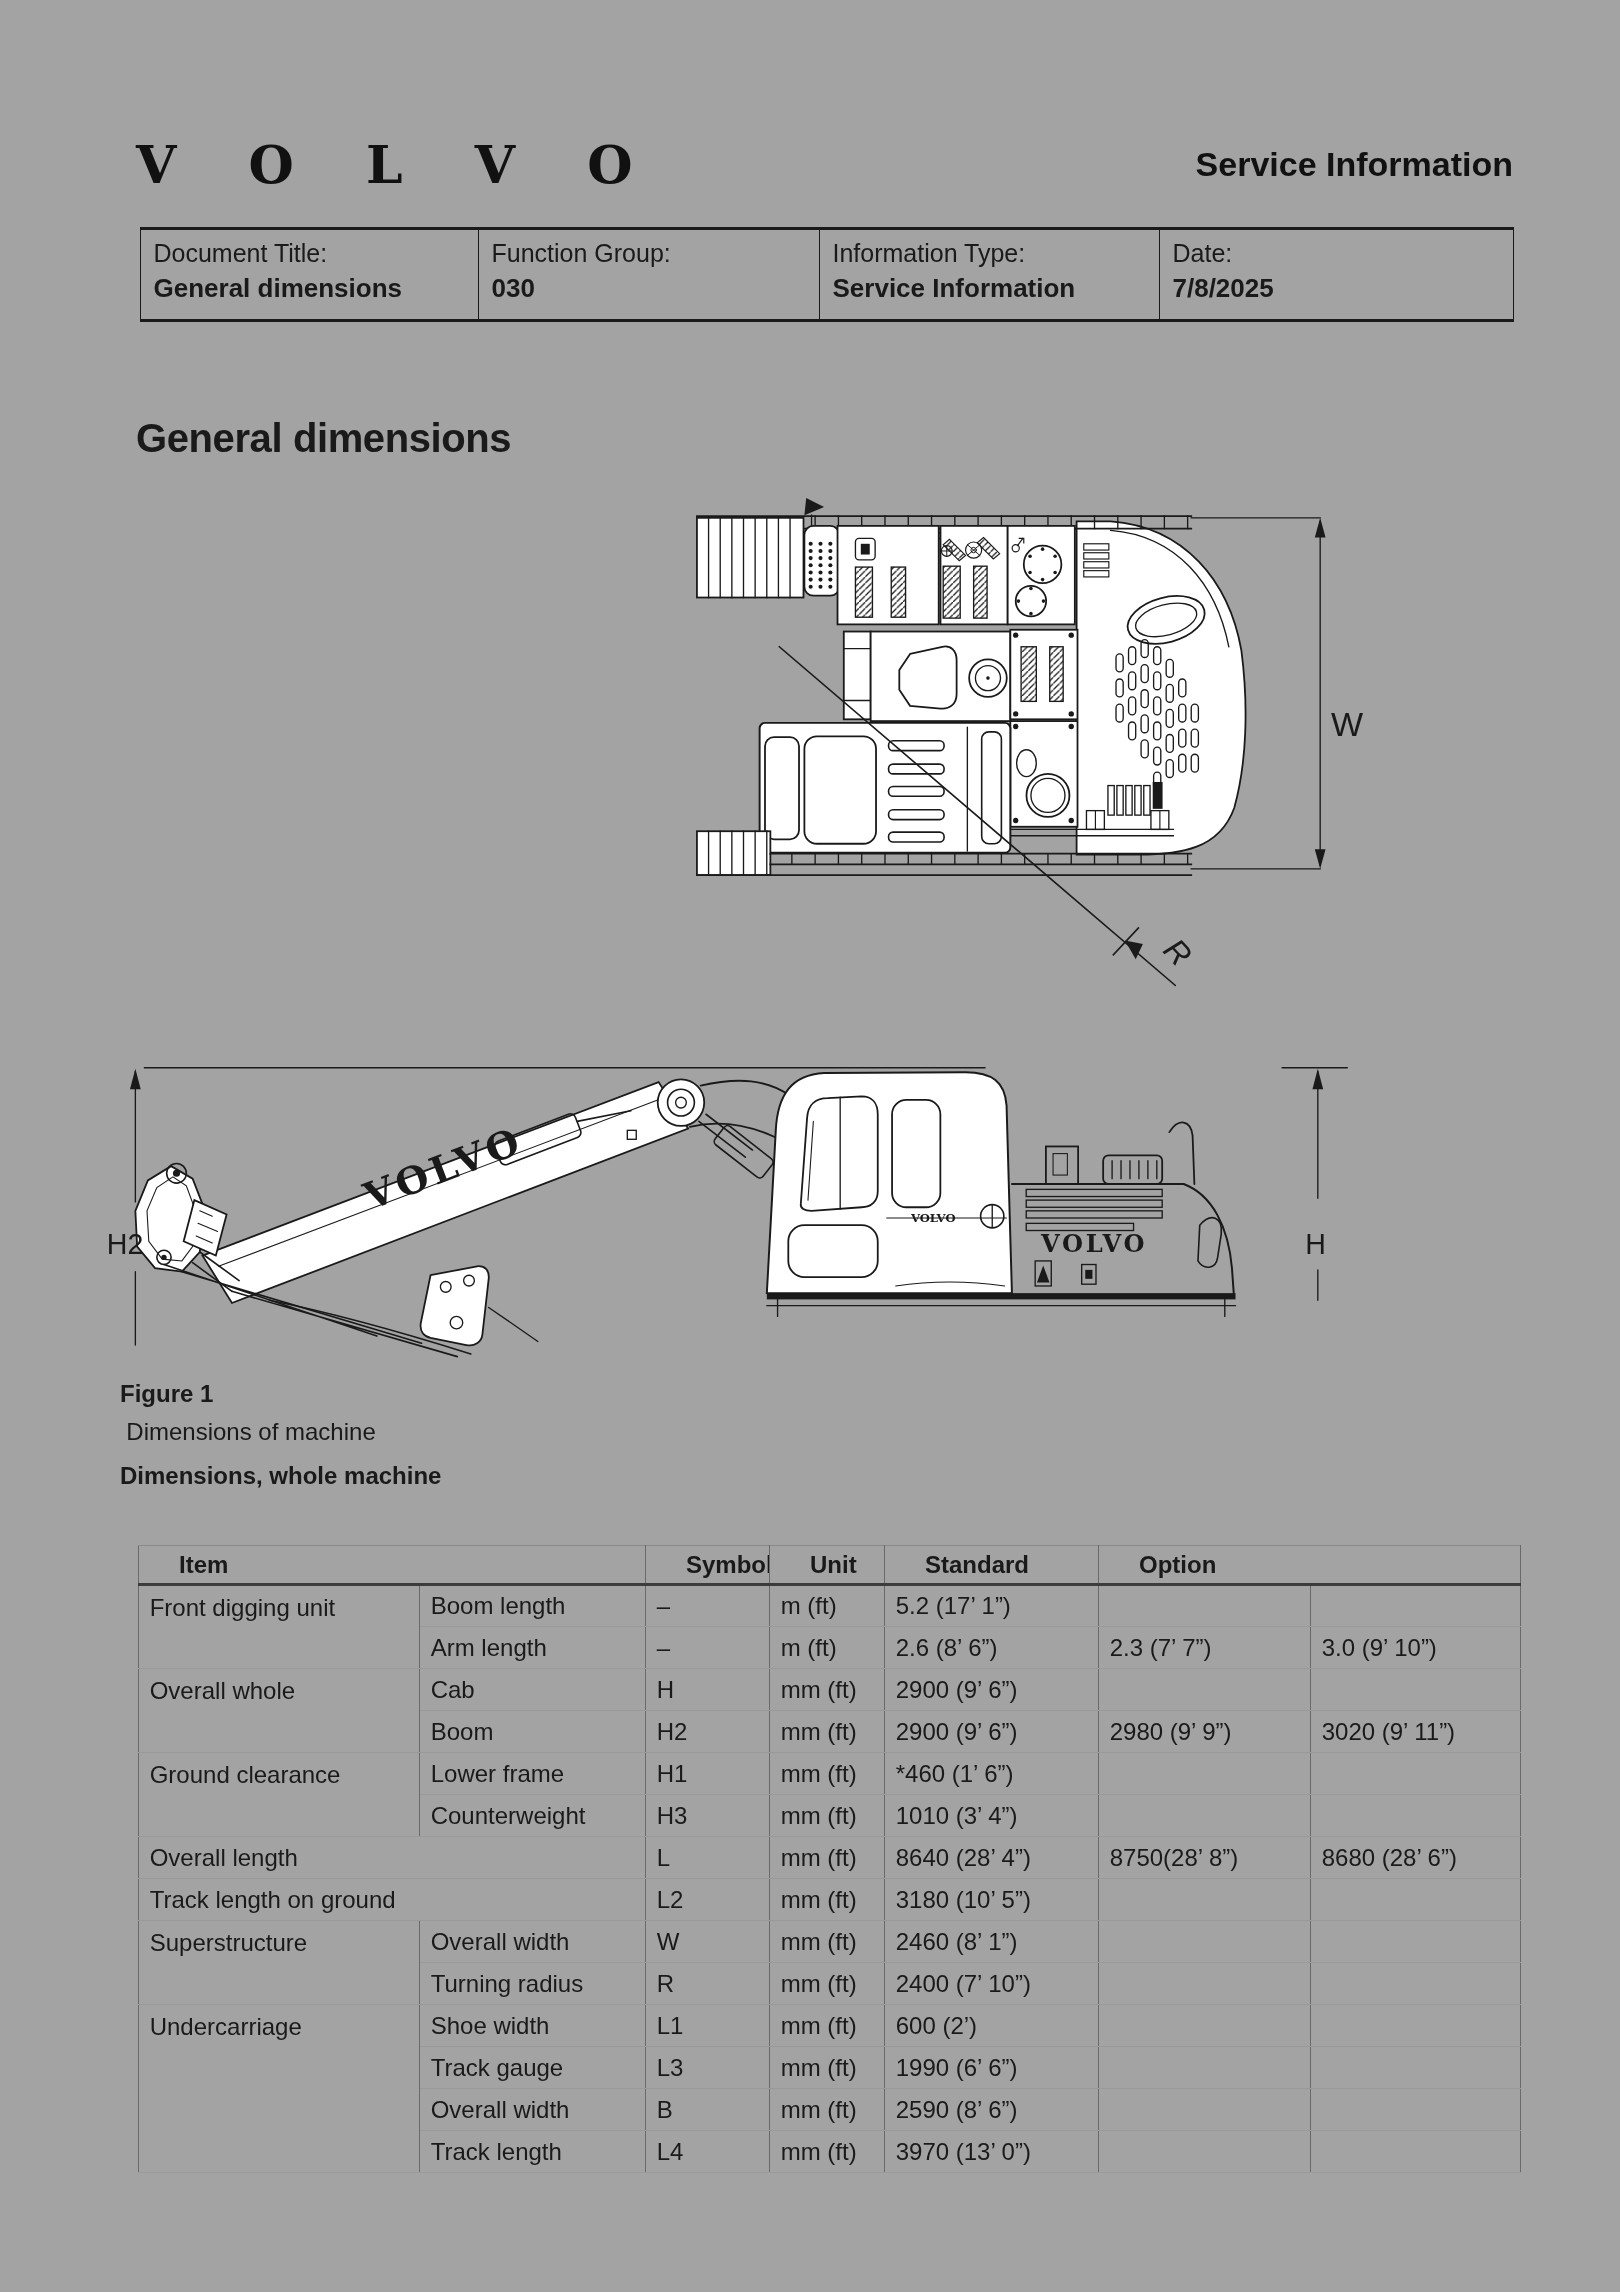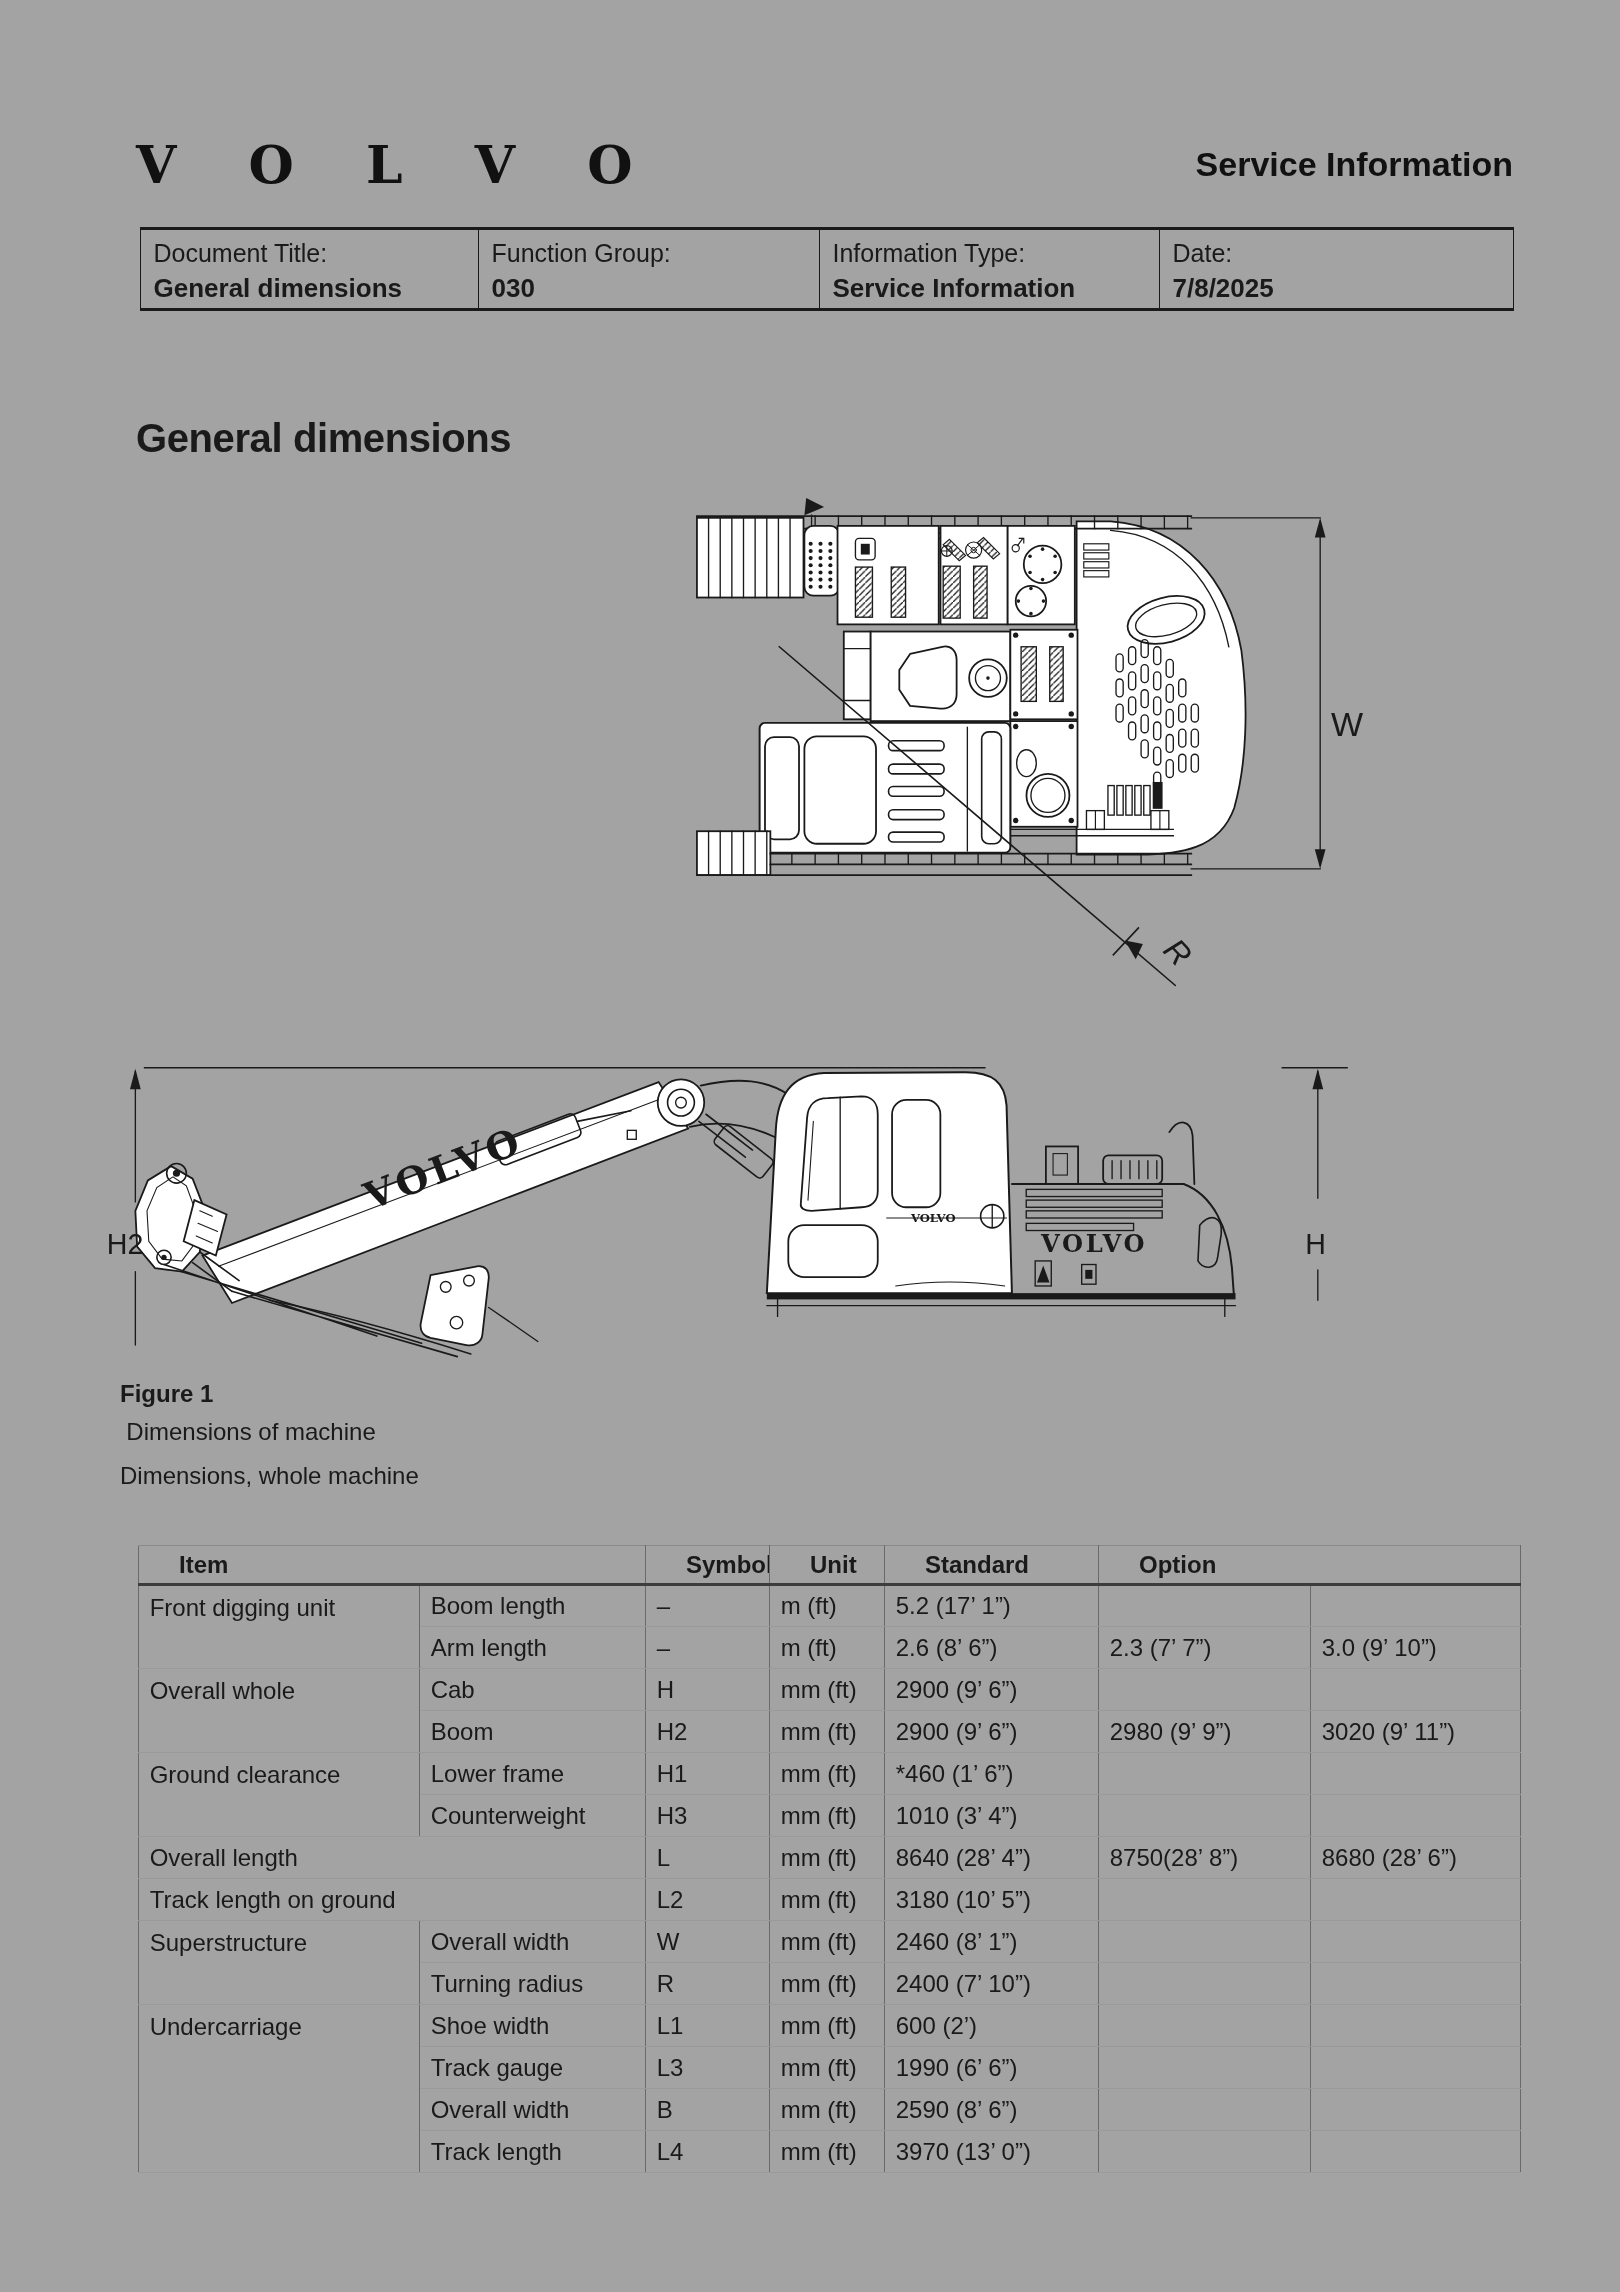--- a/index.html
+++ b/index.html
@@ -16,36 +16,36 @@
     left:136px; top:134px; font-family:"DejaVu Serif", serif; font-weight:bold;
     font-size:52px; letter-spacing:0.52em; color:#111; transform:scaleY(1.02);
     white-space:nowrap;
   }
   #svc-title {
     top:145px; right:107px; font-size:34px; font-weight:bold; color:#111;
   }
 
   
   #doc-info { left:140px; top:227px; width:1374px; border:1.8px solid #1a1a1a; border-top:3.6px solid #1a1a1a; }
-  #doc-info .row1 { display:flex; height:80px; border-bottom:2.7px solid #1a1a1a; }
+  #doc-info .row1 { display:flex; height:91px; border-bottom:2.7px solid #1a1a1a; }
   #doc-info .cell { padding:9px 0 0 12.5px; }
   #doc-info .cell + .cell { border-left:1.8px solid #1a1a1a; }
   #doc-info .c1 { width:337px; } #doc-info .c2 { width:341px; }
   #doc-info .c3 { width:340px; } #doc-info .c4 { flex:1; }
   #doc-info .lab { font-size:25px; }
   #doc-info .val { font-size:26px; font-weight:bold; margin-top:5.4px; }
   #doc-info .row2 { height:81px; padding:9px 0 0 12.5px; font-size:25px; }
 
   #h1-title { left:136px; top:416px; font-size:40px; font-weight:bold; letter-spacing:-0.4px; }
 
   
   .cap { left:120px; font-size:24px; }
   #fig-label { top:1380px; font-weight:bold; }
   #fig-caption { top:1418px; margin-left:6.3px; }
-  #fig-subtitle { top:1462px; font-weight:normal; }
+  #fig-subtitle { top:1462px; font-weight:bold; }
 
   
   #dim-table { left:138px; top:1545px; }
   #dim-table table { border-collapse:collapse; table-layout:fixed; width:1382px; font-size:24px; }
   #dim-table td, #dim-table th {
     border:1.8px solid #6a6a6a; border-top:1.8px solid #9a9a9a; border-bottom:1.8px solid #9a9a9a;
     height:42px; padding:0 3.6px 0 10.7px; text-align:left; vertical-align:middle;
     white-space:nowrap; overflow:hidden; font-weight:normal;
   }
   #dim-table thead th {

